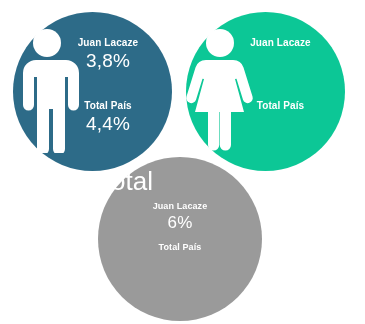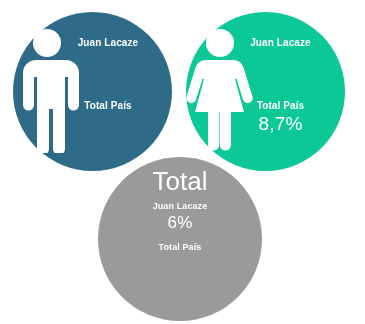--- a/index.html
+++ b/index.html
@@ -86,21 +86,20 @@
   .male-bottom { left: 44px;  top: 99px;  width: 128px; }
   
   .female-top    { left: 216px; top: 36px;  width: 129px; }
   .female-bottom { left: 216px; top: 99px;  width: 129px; }
   
   .total-title {
     position: absolute;
     left: 98px;
     top: 166px;
     width: 164px;
-    text-align: center;
     color: #ffffff;
     font-size: 26px;
     line-height: 31px;
     font-weight: normal;
     z-index: 6;
     pointer-events: none;
   }
   .total-top    { left: 98px;  top: 200px; width: 164px; }
   .total-bottom { left: 98px;  top: 241px; width: 164px; }
 
@@ -135,44 +134,45 @@
     <svg viewBox="0 0 78 126" xmlns="http://www.w3.org/2000/svg">
       <g fill="#ffffff">
         <circle cx="39" cy="16" r="14"></circle>
         <path d="M20 33 h38 a13 13 0 0 1 13 13 v32 a5.5 5.5 0 0 1 -11 0 v-28 h-3 v72 a6 6 0 0 1 -12 0 v-40 h-4 v40 a6 6 0 0 1 -12 0 v-72 h-3 v28 a5.5 5.5 0 0 1 -11 0 v-32 a13 13 0 0 1 13 -13 z"></path>
       </g>
     </svg>
   </div>
 
   <div class="stat-block male-top">
     <div class="stat-label">Juan Lacaze</div>
+    <div class="stat-value">3,8%</div>
   </div>
 
   <div class="stat-block male-bottom">
     <div class="stat-label">Total País</div>
+    <div class="stat-value">4,4%</div>
   </div>
 
   <div class="bubble bubble-female"></div>
 
   <div class="pictogram pictogram-female">
     <svg viewBox="0 0 78 126" xmlns="http://www.w3.org/2000/svg">
       <g fill="#ffffff">
         <circle cx="39" cy="16" r="14"></circle>
         <path d="M39 33 h13 a11 11 0 0 1 10.5 7.5 l9 29 a5 5 0 0 1 -9.5 3.2 l-6.5 -21 -1.5 0.4 l9 32.9 h-13 v33 a5.6 5.6 0 0 1 -11.2 0 v-33 h-0.6 v33 a5.6 5.6 0 0 1 -11.2 0 v-33 h-13 l9 -32.9 l-1.5 -0.4 l-6.5 21 a5 5 0 0 1 -9.5 -3.2 l9 -29 a11 11 0 0 1 10.5 -7.5 z"></path>
       </g>
     </svg>
   </div>
 
   <div class="stat-block female-top">
     <div class="stat-label">Juan Lacaze</div>
   </div>
 
   <div class="stat-block female-bottom">
     <div class="stat-label">Total País</div>
-    <div class="stat-value">8,7%</div>
   </div>
 
   <div class="bubble bubble-total"></div>
 
   <div class="total-title">Total</div>
 
   <div class="stat-block small total-top">
     <div class="stat-label">Juan Lacaze</div>
     <div class="stat-value">6%</div>
   </div>

